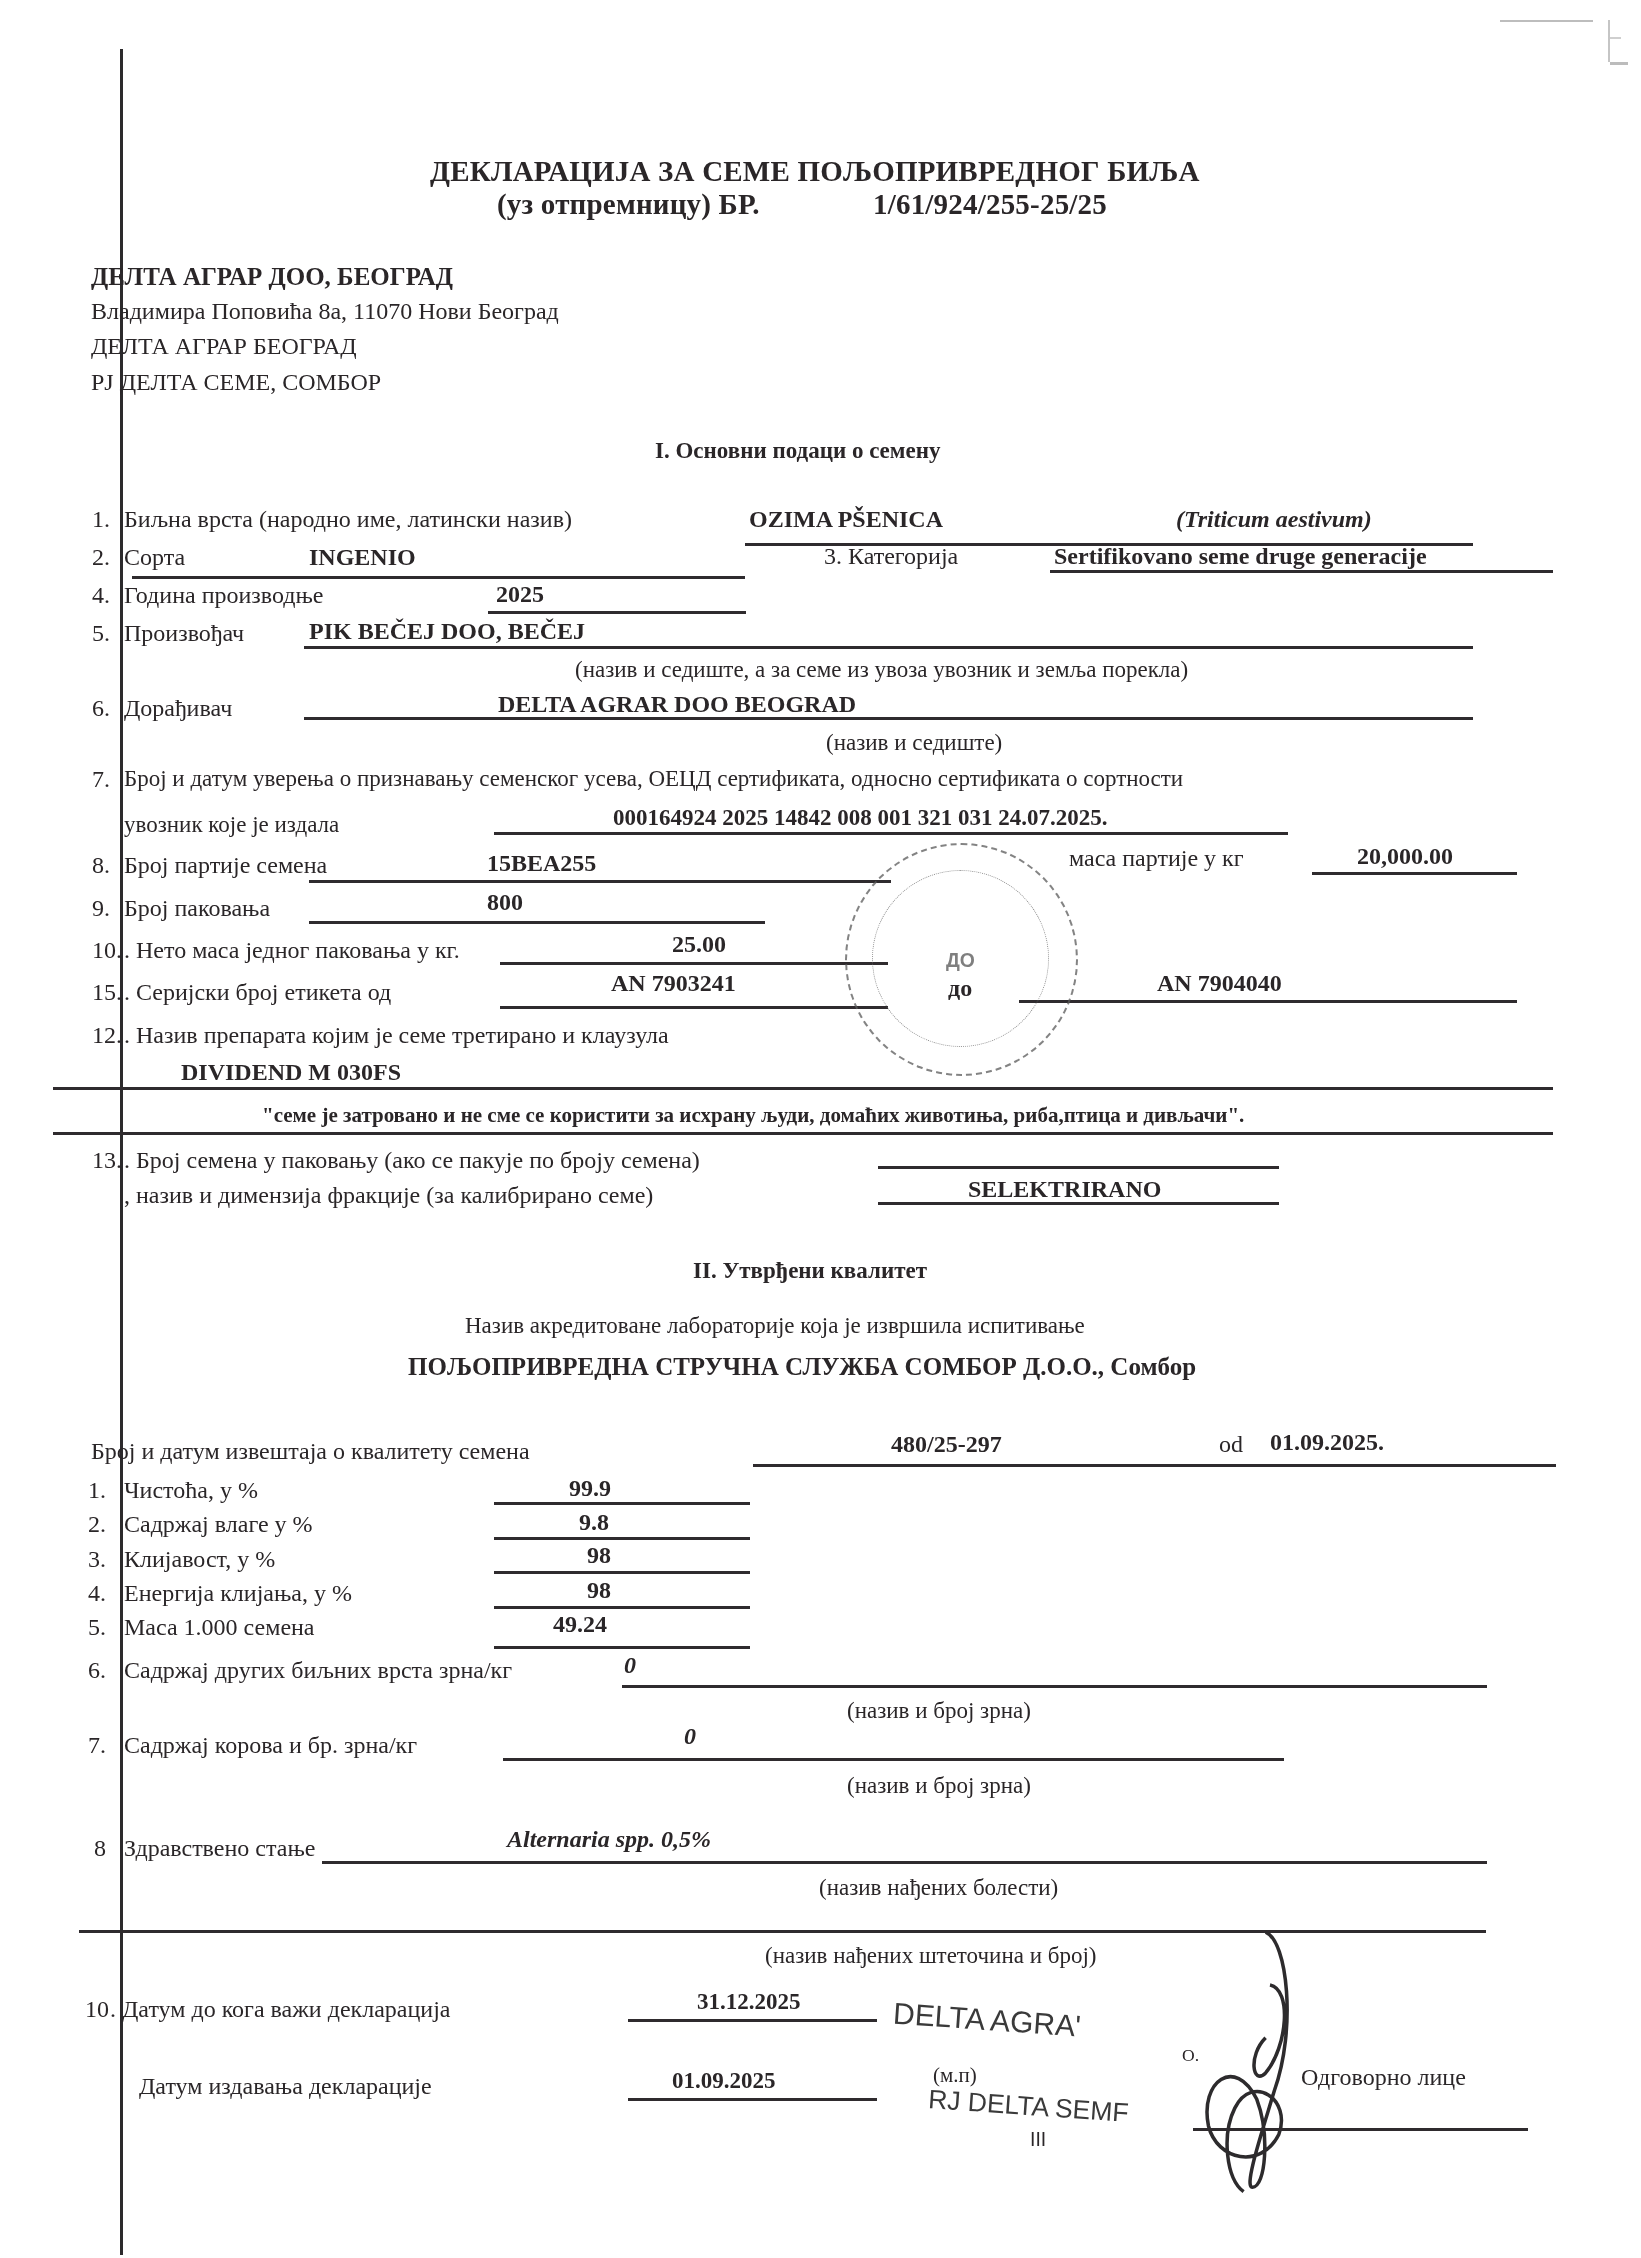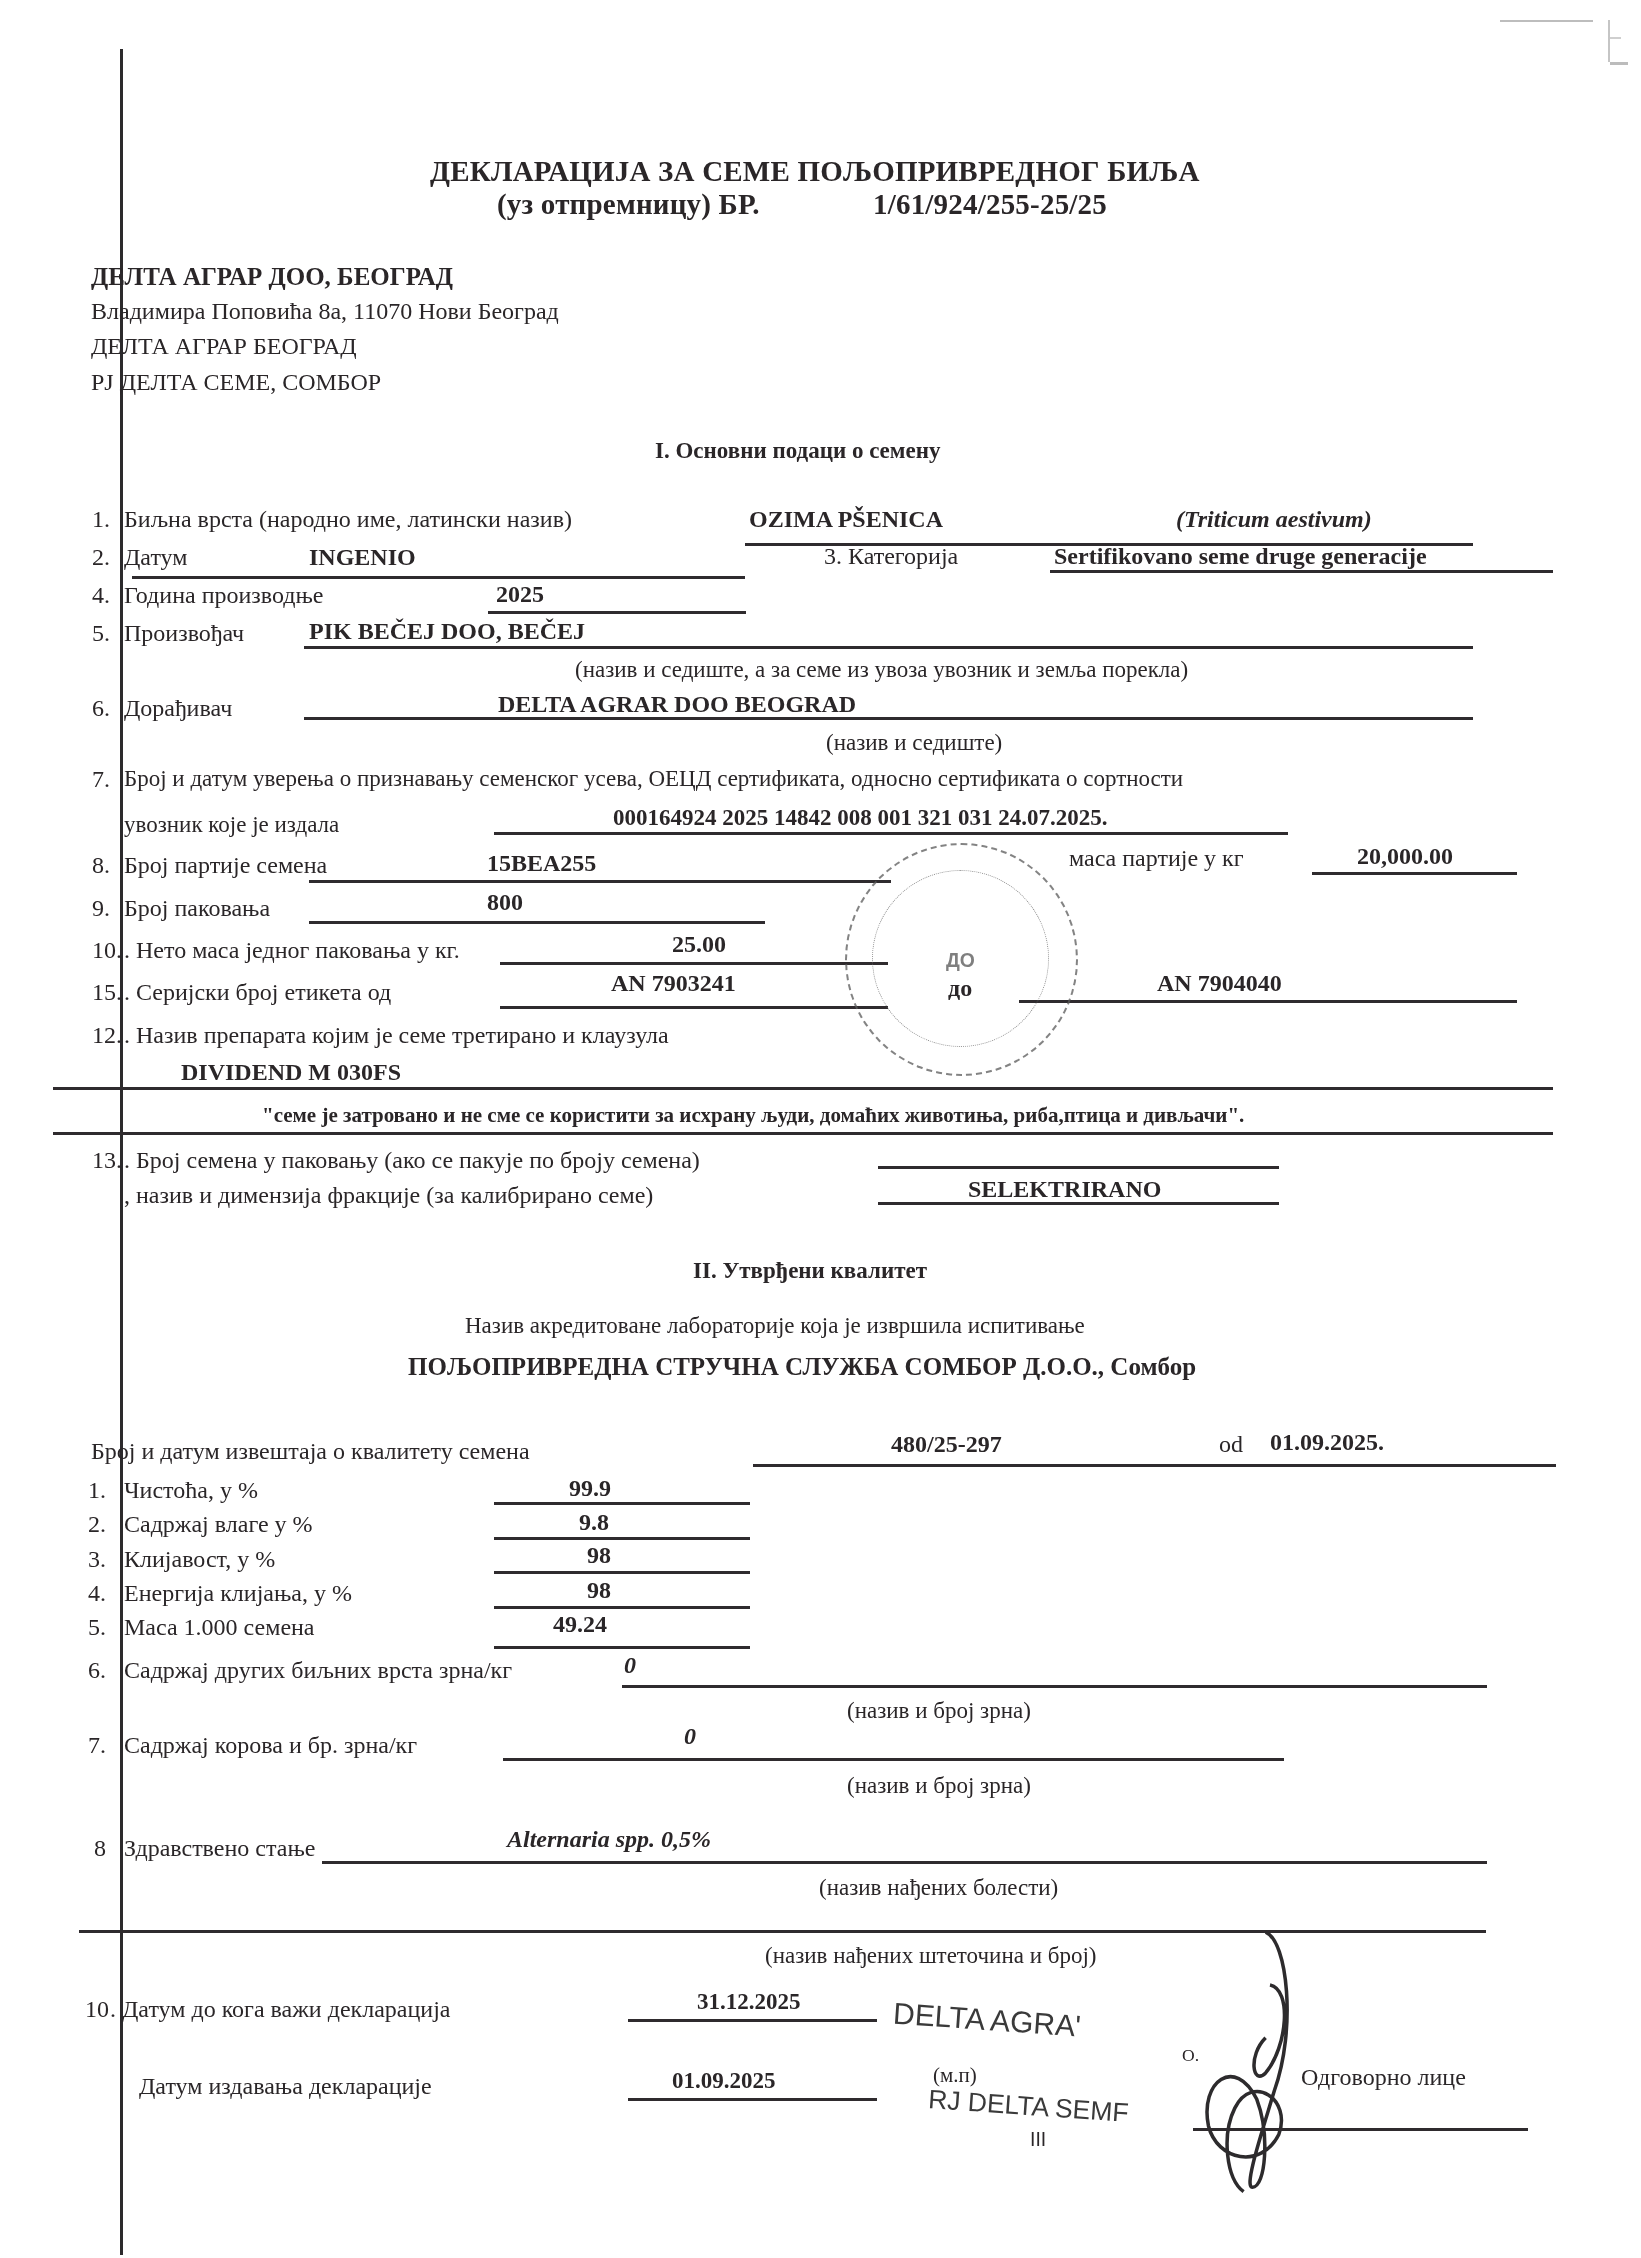--- a/index.html
+++ b/index.html
@@ -52,21 +52,21 @@
 
 <div class="abs b" style="left:655px; top:438px; font-size:23px;">I. Основни подаци о семену</div>
 
 <div class="abs lbl" style="left:92px; top:506px;">1.</div>
 <div class="abs lbl" style="left:124px; top:506px;">Биљна врста (народно име, латински назив)</div>
 <div class="abs val" style="left:749px; top:506px;">OZIMA PŠENICA</div>
 <div class="abs val i" style="left:1176px; top:506px;">(Triticum aestivum)</div>
 <div class="uline" style="left:745px; top:543px; width:728px;"></div>
 
 <div class="abs lbl" style="left:92px; top:544px;">2.</div>
-<div class="abs lbl" style="left:124px; top:544px;">Датум</div>
+<div class="abs lbl" style="left:124px; top:544px;">Сорта</div>
 <div class="abs val" style="left:309px; top:544px;">INGENIO</div>
 <div class="uline" style="left:132px; top:576px; width:613px;"></div>
 
 <div class="abs lbl" style="left:824px; top:543px;text-align:center;">3. Категорија</div>
 <div class="abs val" style="left:1054px; top:543px;">Sertifikovano seme druge generacije</div>
 <div class="uline" style="left:1050px; top:570px; width:503px;"></div>
 
 <div class="abs lbl" style="left:92px; top:582px;">4.</div>
 <div class="abs lbl" style="left:124px; top:582px;">Година производње</div>
 <div class="abs val" style="left:496px; top:581px;">2025</div>

